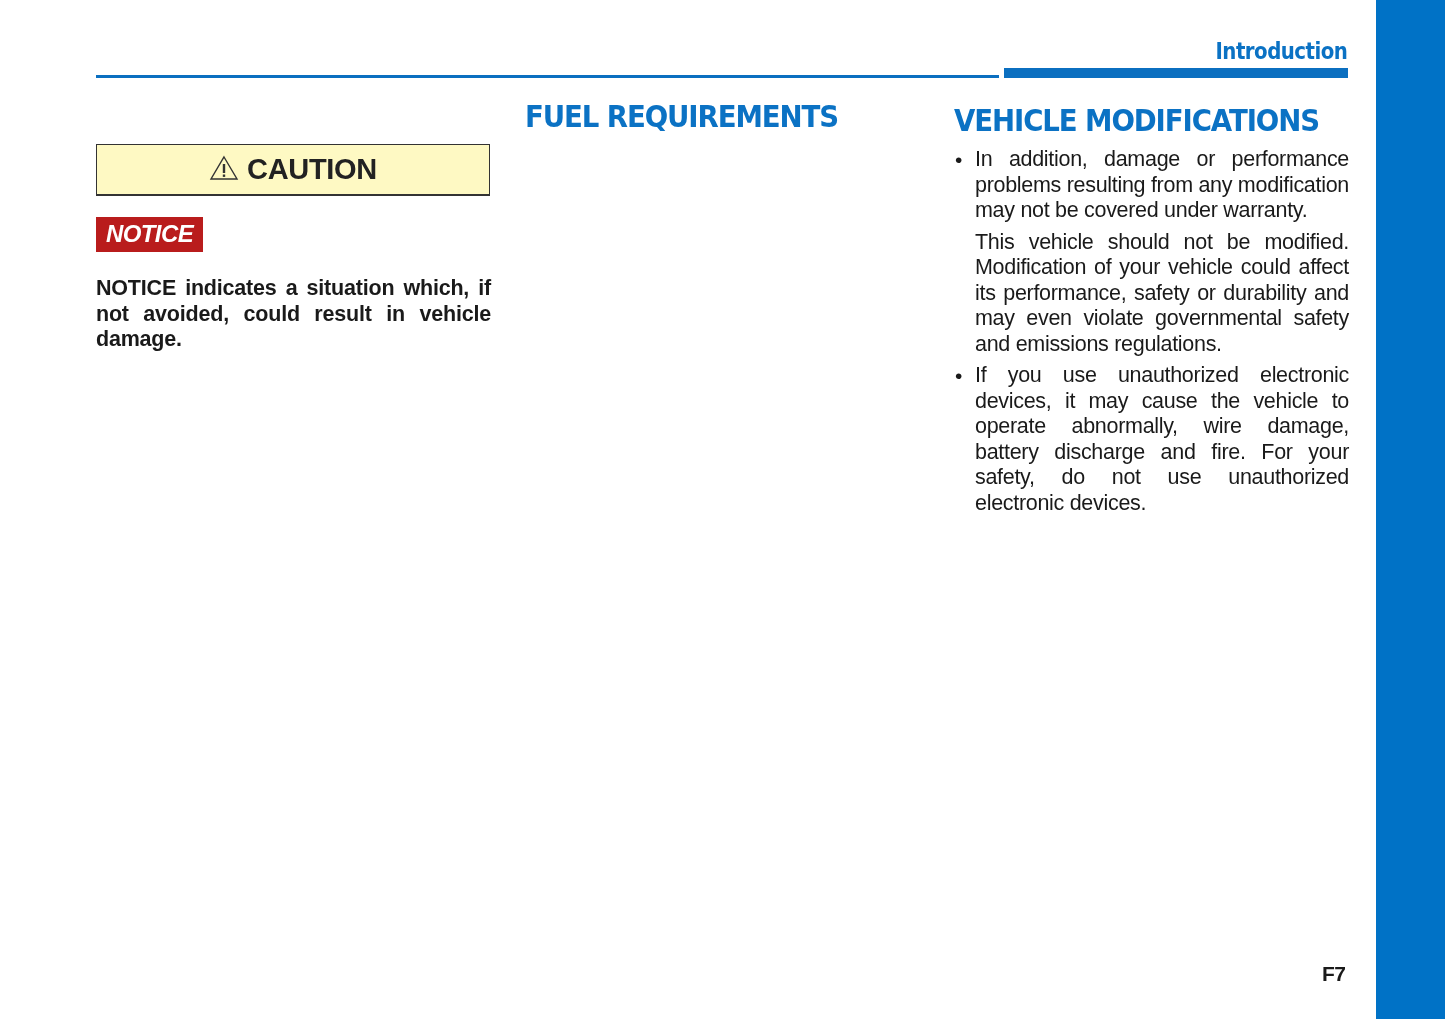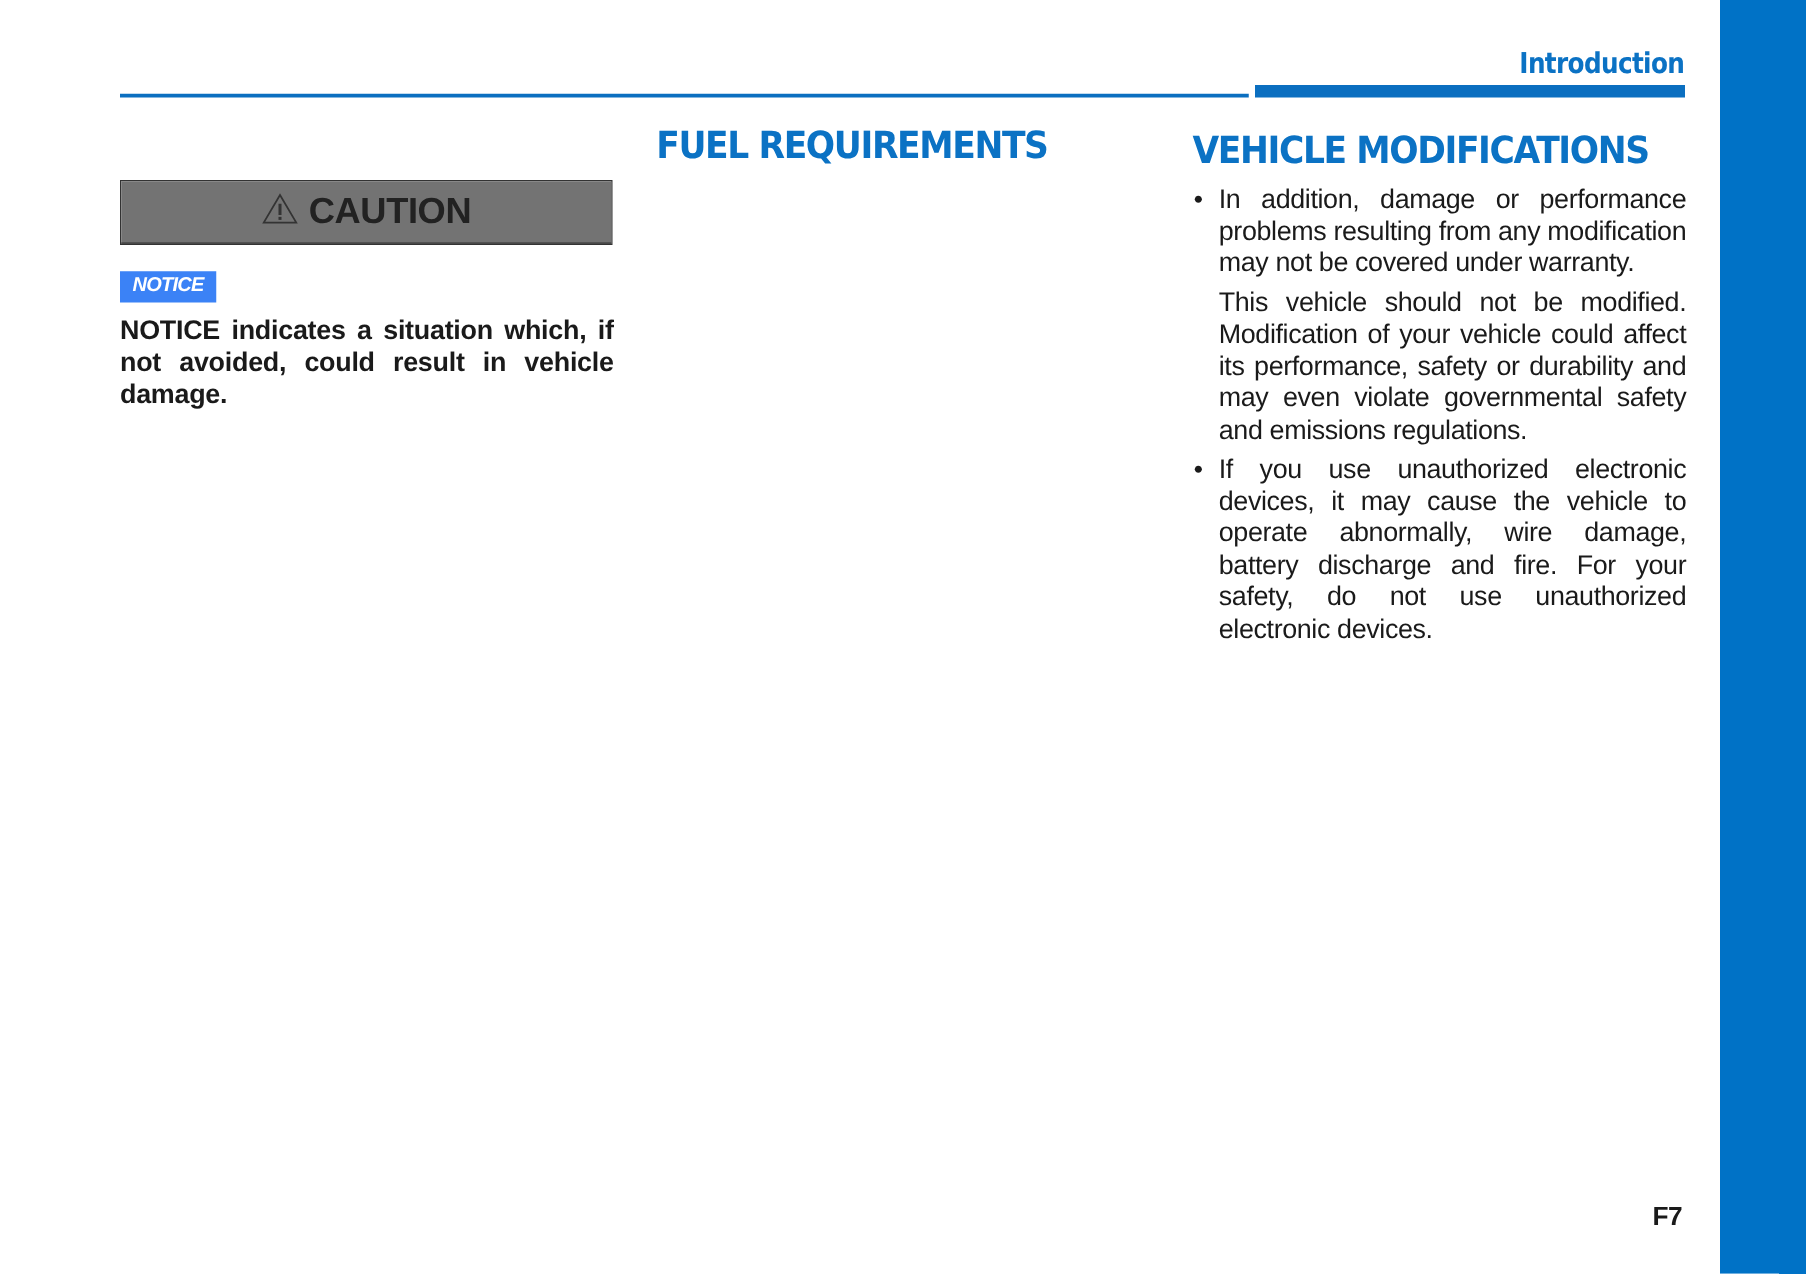--- a/index.html
+++ b/index.html
@@ -17,35 +17,35 @@
     .rule-thin { position: absolute; left: 96px; top: 75px; width: 903px; height: 3px; background: #0b6fc0; }
     .rule-thick { position: absolute; left: 1004px; top: 68px; width: 344px; height: 10px; background: #0b6fc0; }
 
     .col { position: absolute; }
     .col-left { left: 96px; top: 144px; width: 395px; }
     .col-mid { left: 525px; top: 100px; width: 395px; }
     .col-right { left: 954px; top: 104px; width: 395px; }
 
     .caution-box { border: 1.5px solid #333; width: 392px; }
     .caution-head {
-      background: #737373; border-bottom: 1.5px solid #333; height: 49px;
+      background: #fef9c3; border-bottom: 1.5px solid #333; height: 49px;
       display: flex; align-items: center; justify-content: center; gap: 8px;
     }
     .caution-head .title { font-weight: bold; font-size: 29px; color: #222; letter-spacing: -0.3px; }
     .caution-body {
       padding: 12px 13px 14px 13px; font-weight: bold; font-size: 21.5px; line-height: 25.5px;
       text-align: justify; color: #1a1a1a; letter-spacing: -0.2px;
     }
     .notice-badge {
-      display: inline-block; margin-top: 21px; background: #3b82f6; color: #ffffff;
-      font-weight: bold; font-style: italic; font-size: 16px; padding: 3px 10px 4px 10px;
+      display: inline-block; margin-top: 21px; background: #b91c1c; color: #ffffff;
+      font-weight: bold; font-style: italic; font-size: 24px; padding: 3px 10px 4px 10px;
       letter-spacing: -0.6px;
     }
     .notice-text {
-      margin-top: 10px; font-weight: bold; font-size: 21.5px; line-height: 25.5px;
+      margin-top: 24px; font-weight: bold; font-size: 21.5px; line-height: 25.5px;
       text-align: justify; text-align-last: left; letter-spacing: -0.2px;
     }
     .section-heading {
       font-family: "DejaVu Sans", sans-serif; font-weight: bold; font-size: 30px;
       color: #0b72c4; letter-spacing: -1.2px; white-space: nowrap;
       transform: scaleX(0.92); transform-origin: left center; margin: 0 0 9px 0; line-height: 34px;
     }
     .body-text {
       font-size: 21.5px; line-height: 25.5px; text-align: justify; letter-spacing: -0.3px; color: #1a1a1a;
     }

